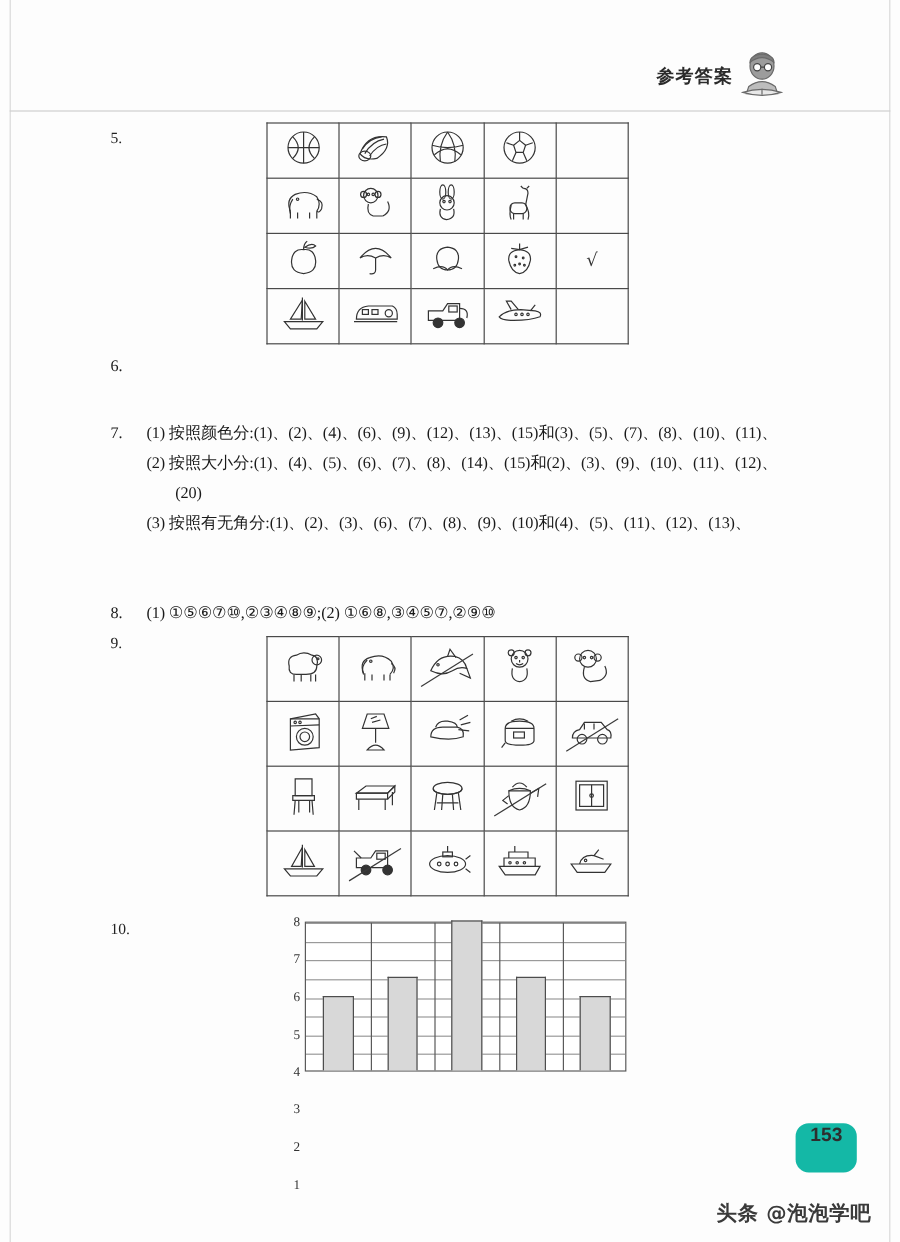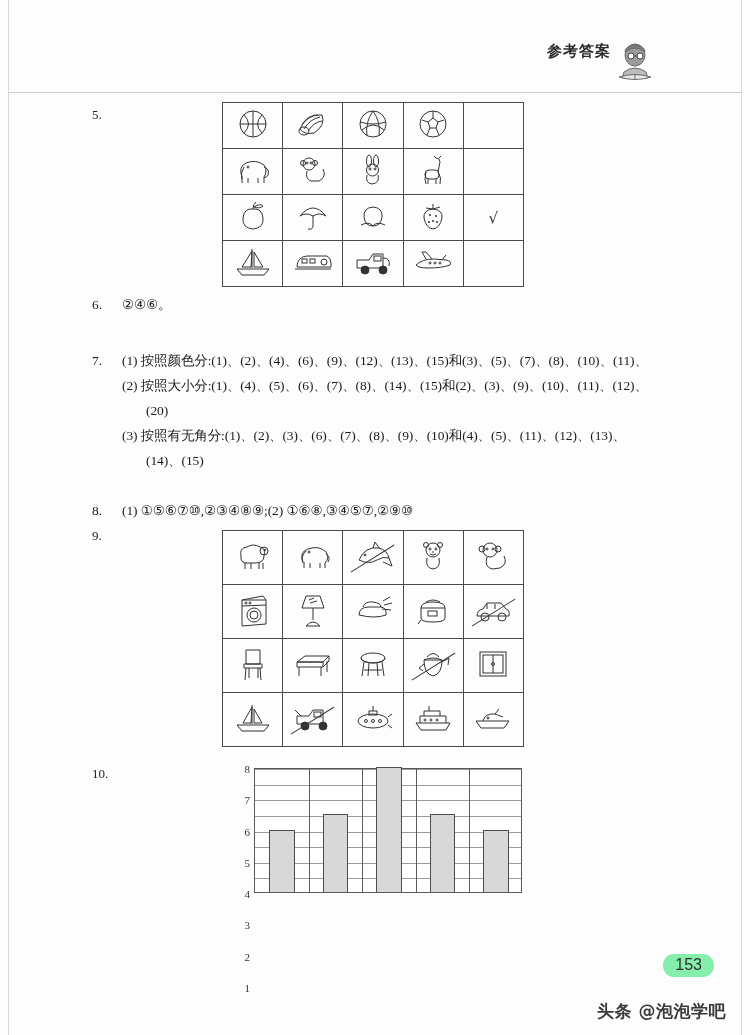--- a/index.html
+++ b/index.html
@@ -30,21 +30,21 @@
   }
   .edge-left { left: 8px; }
   .edge-right { right: 8px; }
 
   
   .header {
     position: absolute;
     top: 42px;
     right: 95px;
     display: flex;
-    align-items: flex-start;
+    align-items: center;
     gap: 4px;
   }
   .header-title {
     font-family: "DejaVu Serif", "Liberation Serif", serif;
     font-size: 15px;
     font-weight: bold;
     letter-spacing: 1px;
     color: #2b2b2b;
     white-space: nowrap;
   }
@@ -193,25 +193,25 @@
     font-size: 11.5px;
     color: #262626;
     white-space: nowrap;
   }
 
   
   .page-num {
     position: absolute;
     right: 36px;
     bottom: 58px;
-    background: #86efac;
+    background: #14b8a6;
     color: #2e2e2e;
     font-size: 16px;
-    font-weight: normal;
-    padding: 2px 12px 3px;
+    font-weight: bold;
+    padding: 2px 12px 21px;
     border-radius: 11px;
     font-family: "Liberation Sans", sans-serif;
   }
   .watermark {
     position: absolute;
     right: 24px;
     bottom: 12px;
     font-size: 17px;
     font-weight: bold;
     color: #3a3a3a;
@@ -463,32 +463,30 @@
           </td>
           <td></td>
         </tr>
       </tbody>
     </table>
   </div>
 
   <div class="ans" style="left:92px; top:292px; width:580px;">
     <div class="num">6.</div>
     <div class="txt">
-      <p>②④⑥。</p>
     </div>
   </div>
 
   <div class="ans" style="left:92px; top:348px; width:580px;">
     <div class="num">7.</div>
     <div class="txt">
       <p>(1) 按照颜色分:(1)、(2)、(4)、(6)、(9)、(12)、(13)、(15)和(3)、(5)、(7)、(8)、(10)、(11)、</p>
       <p>(2) 按照大小分:(1)、(4)、(5)、(6)、(7)、(8)、(14)、(15)和(2)、(3)、(9)、(10)、(11)、(12)、</p>
       <p class="indent">(20)</p>
       <p>(3) 按照有无角分:(1)、(2)、(3)、(6)、(7)、(8)、(9)、(10)和(4)、(5)、(11)、(12)、(13)、</p>
-      <p class="indent">(14)、(15)</p>
     </div>
   </div>
 
   <div class="ans" style="left:92px; top:498px; width:580px;">
     <div class="num">8.</div>
     <div class="txt">
       <p>(1) ①⑤⑥⑦⑩,②③④⑧⑨;(2) ①⑥⑧,③④⑤⑦,②⑨⑩</p>
     </div>
   </div>
 

